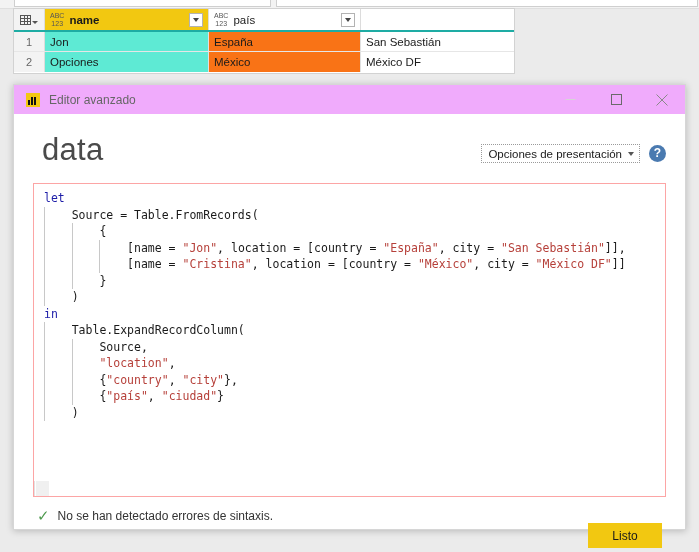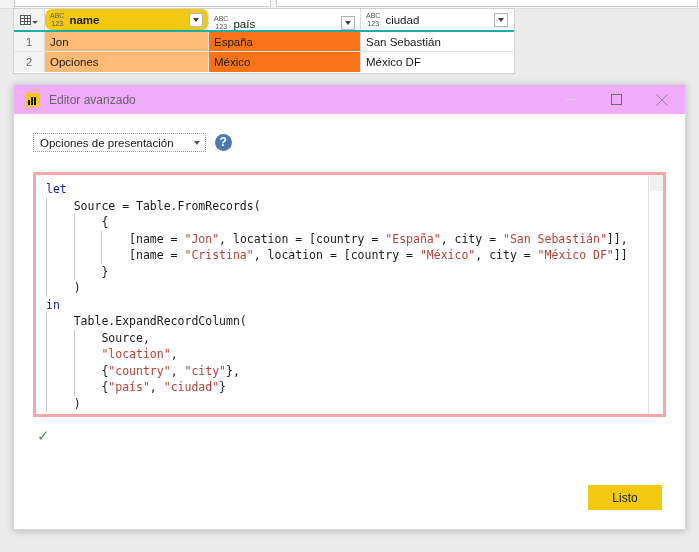--- a/index.html
+++ b/index.html
@@ -102,22 +102,22 @@
     display: flex;
     align-items: center;
     box-sizing: border-box;
     border-right: 1px solid #dcdcdc;
     padding-left: 5px;
     background: #ffffff;
     position: relative;
     overflow: hidden;
   }
   .col-hdr.selected { background: #f2c811; }
-  .col-hdr.w-name { flex: 0 0 164px; border-radius: 7px; }
-  .col-hdr.w-pais { flex: 0 0 152px; align-items: flex-end; }
+  .col-hdr.w-name { flex: 0 0 164px; }
+  .col-hdr.w-pais { flex: 0 0 152px; }
   .col-hdr.w-ciudad { flex: 0 0 152px; border-right: none; }
 
   .type-icon {
     font-size: 7px;
     line-height: 7.5px;
     color: #555;
     font-family: "Liberation Sans", sans-serif;
     text-align: center;
     flex: 0 0 auto;
     margin-right: 5px;
@@ -174,21 +174,21 @@
     box-sizing: border-box;
     border-right: 1px solid #e0e0e0;
     font-size: 11.5px;
     color: #1a1a1a;
     display: flex;
     align-items: center;
     padding-left: 5px;
     overflow: hidden;
     white-space: nowrap;
   }
-  .cell.c-name { flex: 0 0 164px; background: #fdba74; }
+  .cell.c-name { flex: 0 0 164px; background: #5eead4; }
   .cell.c-pais { flex: 0 0 152px; background: #f97316; }
   .cell.c-ciudad { flex: 0 0 152px; background: #ffffff; border-right: none; }
 
   
   #dialog {
     position: absolute;
     left: 13px; top: 84px;
     width: 673px; height: 446px;
     background: #ffffff;
     border: 1px solid #d6d6d6;
@@ -277,21 +277,21 @@
     gap: 9px;
     padding-bottom: 4px;
   }
   .display-opts {
     border: 1px dotted #9a9a9a;
     font-size: 11.5px;
     color: #1a1a1a;
     padding: 2px 5px 2px 6px;
     display: flex;
     align-items: center;
-    gap: 20px;
+    gap: 6px;
     background: #ffffff;
     box-sizing: border-box;
     height: 19px;
   }
   .display-opts .dcaret {
     width: 0; height: 0;
     border-left: 3.5px solid transparent;
     border-right: 3.5px solid transparent;
     border-top: 4px solid #555;
   }
@@ -304,27 +304,28 @@
     font-weight: 700;
     display: flex;
     align-items: center;
     justify-content: center;
     line-height: 17px;
     box-sizing: border-box;
   }
 
   
   .code-wrap {
-    border: 3px solid #fca5a5;
-    background: #ffffff;
-    height: 245px;
+    border: 1px solid #fca5a5;
+    background: #ffffff;
+    height: 314px;
     display: flex;
     box-sizing: border-box;
     position: relative;
     overflow: hidden;
+    flex-direction: column;
   }
   .code-area {
     flex: 1 1 auto;
     padding: 6px 0 0 0;
     overflow: hidden;
     position: relative;
   }
   pre.code {
     margin: 0;
     font-family: "DejaVu Sans Mono", "Liberation Mono", monospace;
@@ -437,30 +438,20 @@
         <span class="type-icon">
           <span class="abc">ABC</span>
           <span class="num">123</span>
         </span>
         <span class="col-name">país</span>
         <span class="hdr-drop">
             <span class="dcaret"></span>
           </span>
       </div>
 
-      <div class="col-hdr w-ciudad">
-        <span class="type-icon">
-          <span class="abc">ABC</span>
-          <span class="num">123</span>
-        </span>
-        <span class="col-name">ciudad</span>
-        <span class="hdr-drop">
-            <span class="dcaret"></span>
-          </span>
-      </div>
     </div>
 
     <div class="grid-row">
       <div class="rownum">1</div>
       <div class="cell c-name">Jon</div>
       <div class="cell c-pais">España</div>
       <div class="cell c-ciudad">San Sebastián</div>
     </div>
 
     <div class="grid-row">
@@ -493,20 +484,21 @@
             <line x1="0.5" y1="0.5" x2="11.5" y2="11.5" stroke-width="1"></line>
             <line x1="11.5" y1="0.5" x2="0.5" y2="11.5" stroke-width="1"></line>
           </svg>
       </span>
     </span>
   </div>
 
   <div class="dlg-body">
 
     <div class="dlg-head-row">
+      <div class="query-name">data</div>
       <div class="head-right">
         <div class="display-opts">
           <span>Opciones de presentación</span>
           <span class="dcaret"></span>
         </div>
         <div class="help-icon">?</div>
       </div>
     </div>
 
     <div class="code-wrap">
@@ -548,20 +540,21 @@
           <div class="guide" style="left: 37.72px; top: 204px; height: 16.5px;"></div>
           <div class="guide" style="left: 10px; top: 220.5px; height: 16.5px;"></div>
         </div>
       <div class="vscroll">
         <div class="thumb"></div>
       </div>
     </div>
 
     <div class="status-row">
       <span class="check-mark">✓</span>
+      <span class="status-text">No se han detectado errores de sintaxis.</span>
     </div>
 
     <div class="btn-row">
       <div class="btn btn-primary">Listo</div>
     </div>
 
   </div>
 </div>
 
 </body></html>

